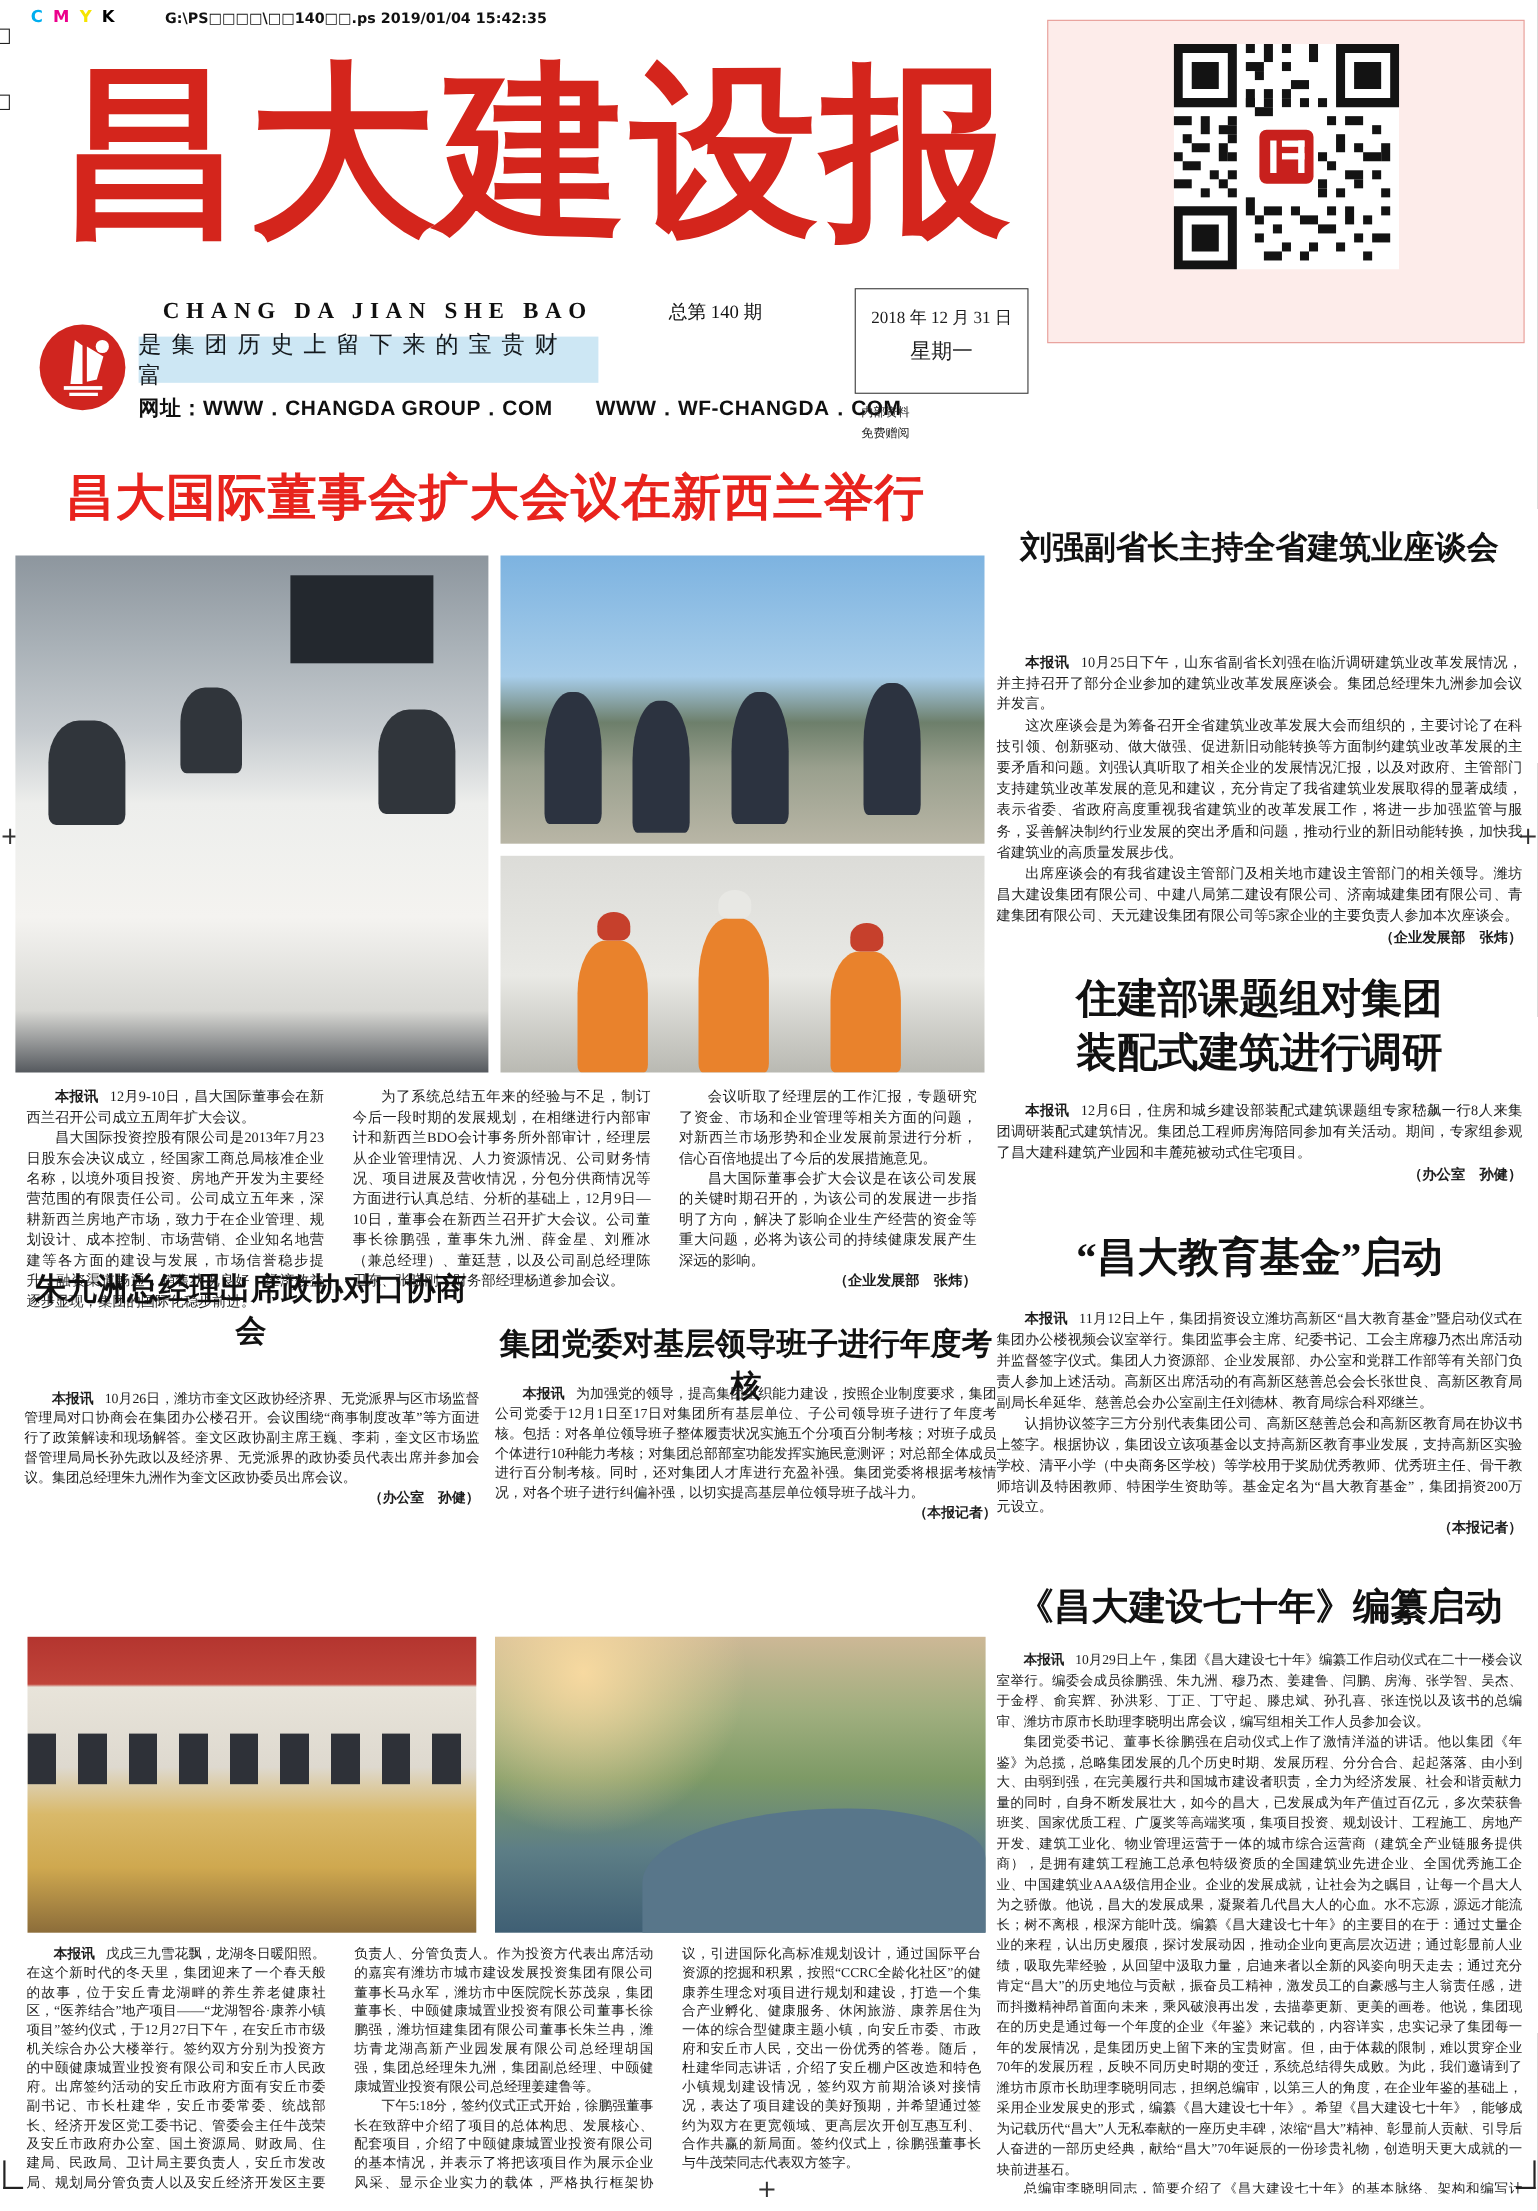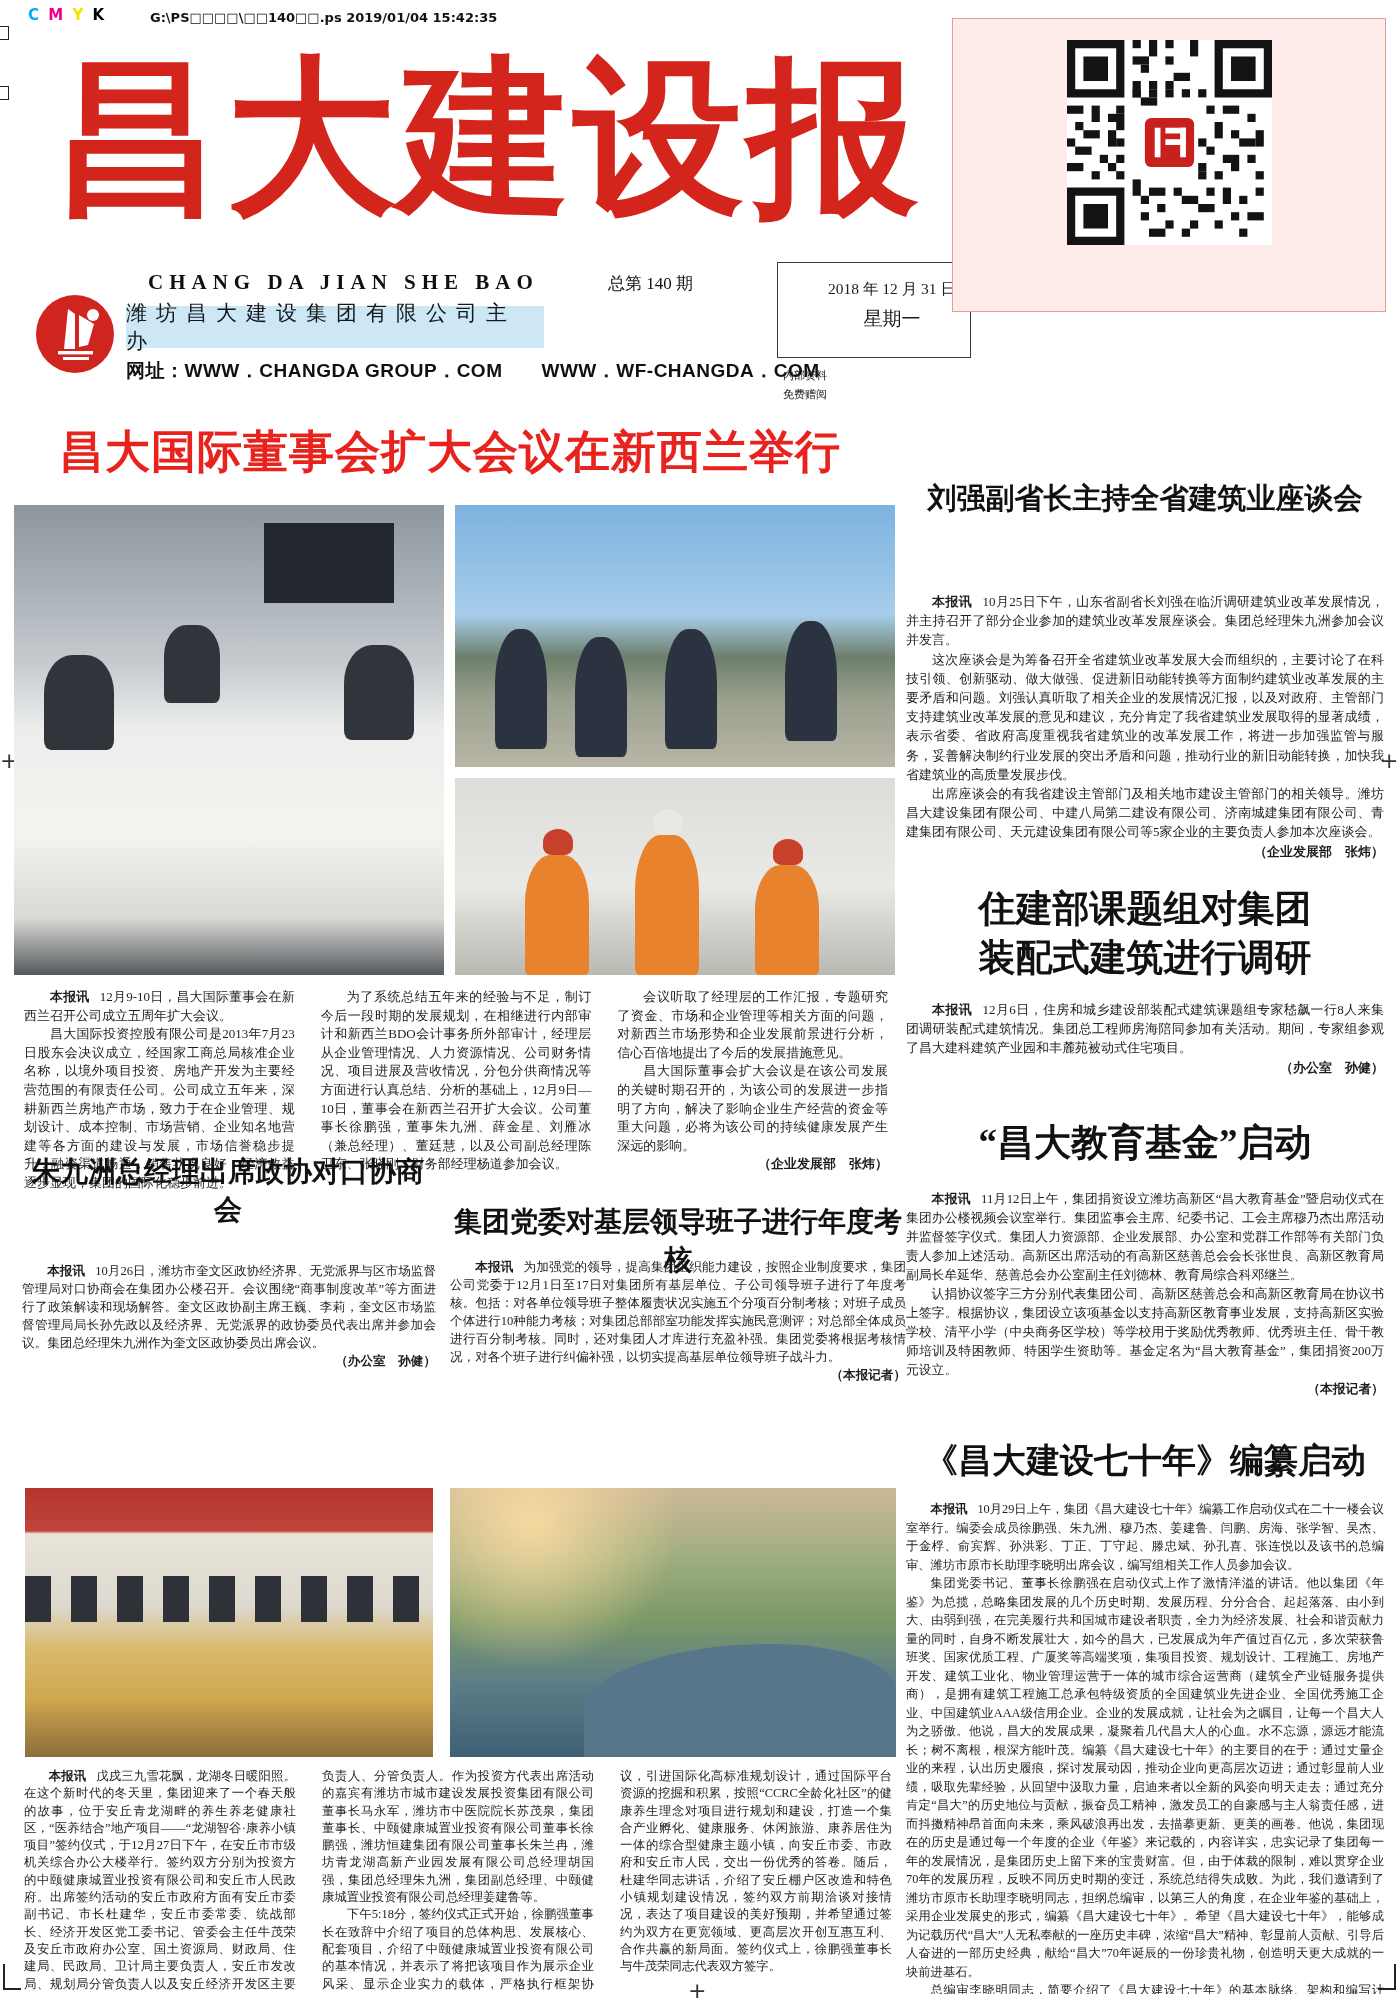--- a/index.html
+++ b/index.html
@@ -18,21 +18,21 @@
 
   
   .mast-title{left:52px;top:42px;width:905px;font-size:170px;line-height:195px;font-weight:900;
               color:#d4251c;letter-spacing:4px;white-space:nowrap;}
   .pinyin{left:148px;top:270px;font-size:21px;font-weight:bold;letter-spacing:6px;color:#101010;}
   .issue{left:608px;top:272px;font-size:17px;color:#101010;}
   .orgbar{left:126px;top:306px;width:418px;height:42px;background:#cde7f4;display:flex;align-items:center;justify-content:center;}
   .orgbar span{font-size:21px;letter-spacing:9px;color:#14181c;}
   .urls{left:126px;top:358px;font-family:"Liberation Sans","DejaVu Sans",sans-serif;
         font-size:19px;font-weight:bold;color:#101010;letter-spacing:0.5px;text-align:right;}
-  .datebox{left:777px;top:262px;width:156px;height:94px;border:1.5px solid #3a3a3a;text-align:center;padding-left:36px;}
+  .datebox{left:777px;top:262px;width:156px;height:94px;border:1.5px solid #3a3a3a;text-align:center;}
   .datebox .d1{margin-top:16px;font-size:15.5px;}
   .datebox .d2{margin-top:6px;font-size:19px;}
   .freenote{left:783px;top:366px;width:144px;text-align:left;font-size:11px;line-height:19px;color:#222;}
 
   
   .qrpanel{left:952px;top:18px;width:432px;height:292px;background:#fdecea;border:1.5px solid #e79d97;}
   .qrpanel svg{position:absolute;left:114px;top:21px;}
 
   
   .head-red{left:38px;top:422px;width:824px;text-align:center;font-size:45px;font-weight:900;color:#e8231d;letter-spacing:1px;}
@@ -112,21 +112,21 @@
       <circle cx="41" cy="41" r="39" fill="#d0251f"></circle>
       <polygon points="30,56 34,16 41,21 41,56" fill="#fff"></polygon>
       <polygon points="45,54 45,22 60,31 54,52" fill="#fff"></polygon>
       <circle cx="59" cy="22" r="6" fill="#fff"></circle>
       <rect x="24" y="58" width="35" height="3.4" fill="#fff"></rect>
       <rect x="29" y="64" width="26" height="3" fill="#fff"></rect>
     </svg>
   </div>
 
   <div class="abs orgbar">
-    <span>潍坊昌大建设集团有限公司主办</span>
+    <span>是集团历史上留下来的宝贵财富</span>
   </div>
   <div class="abs urls">网址：WWW．CHANGDA GROUP．COM　　WWW．WF-CHANGDA．COM</div>
 
   <div class="abs datebox">
     <div class="d1">2018 年 12 月 31 日</div>
     <div class="d2">星期一</div>
   </div>
   <div class="abs freenote">
     <div>内部资料</div>
     <div>免费赠阅</div>

